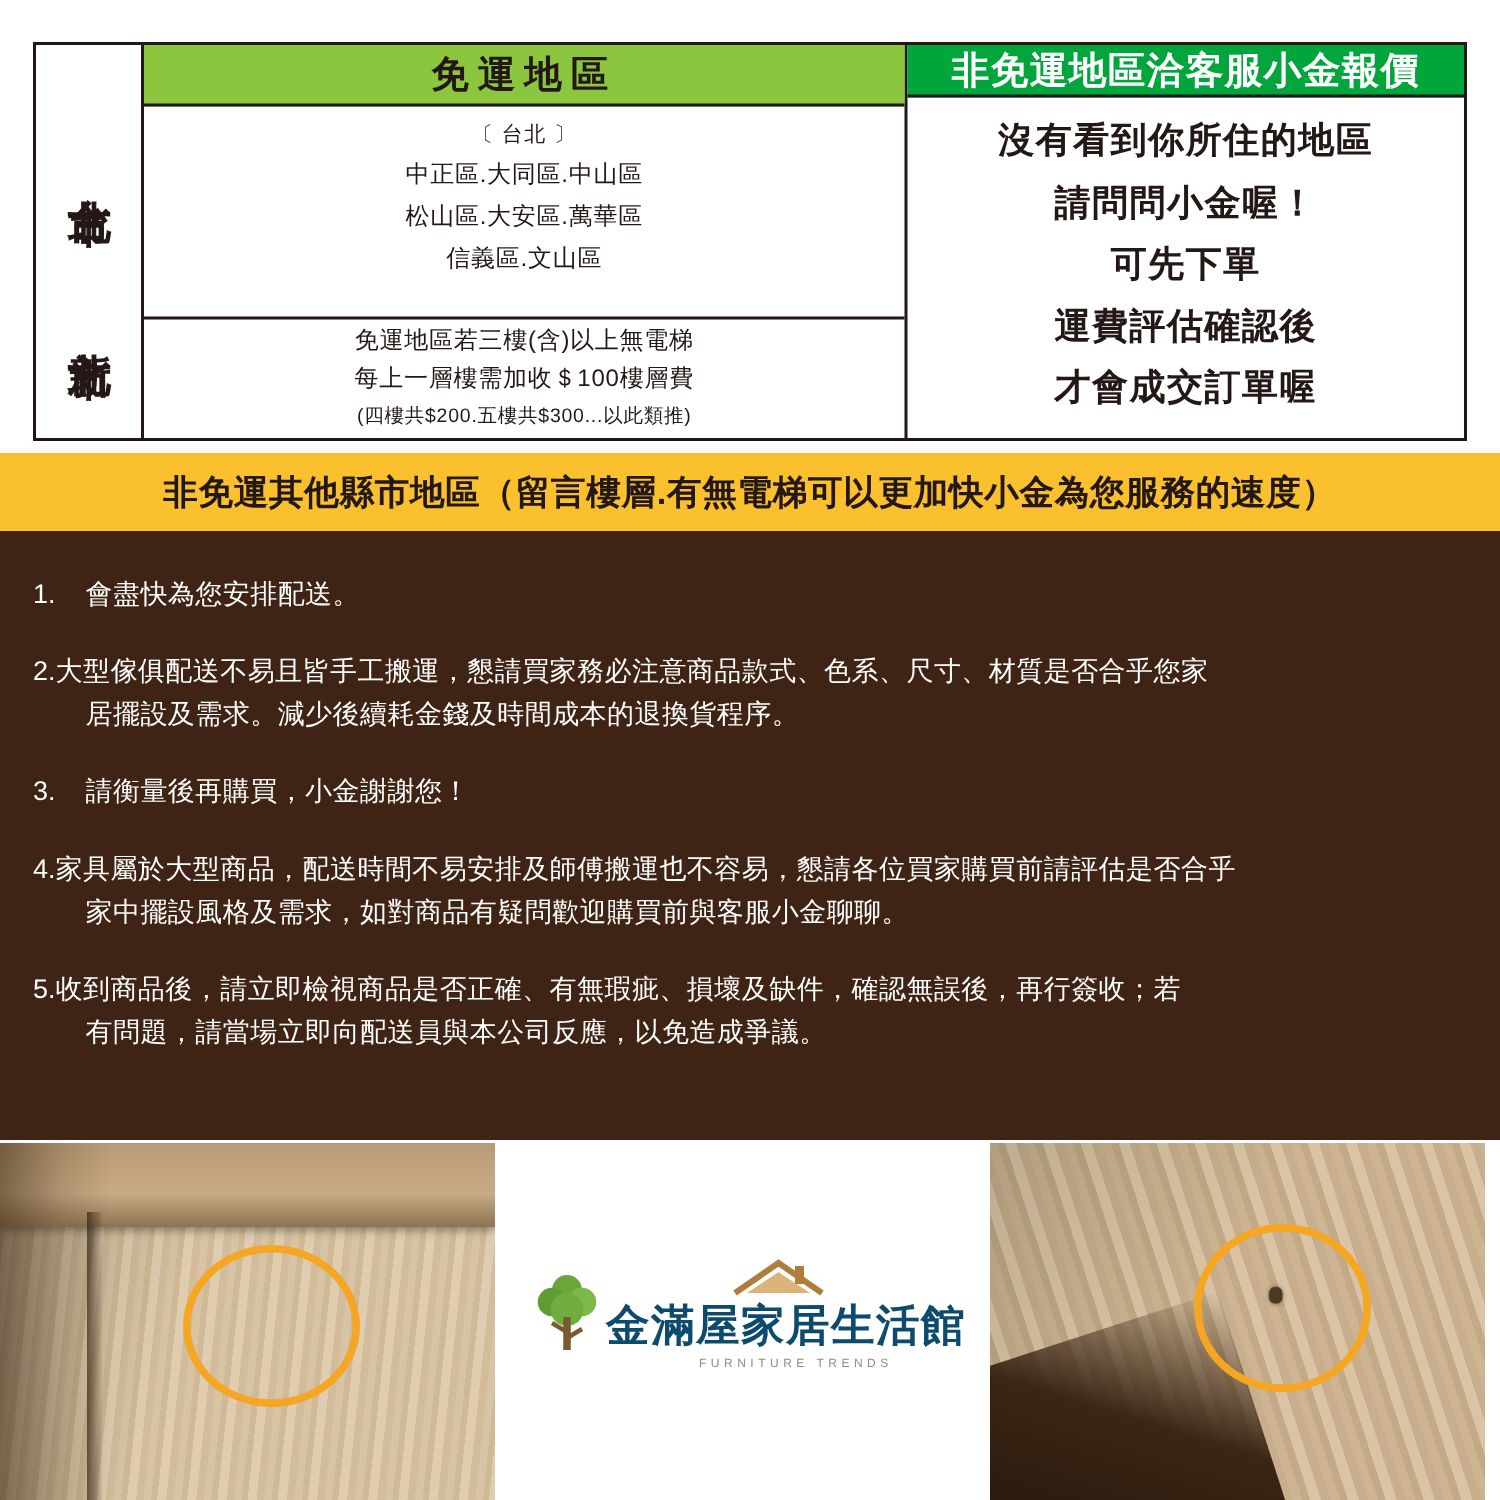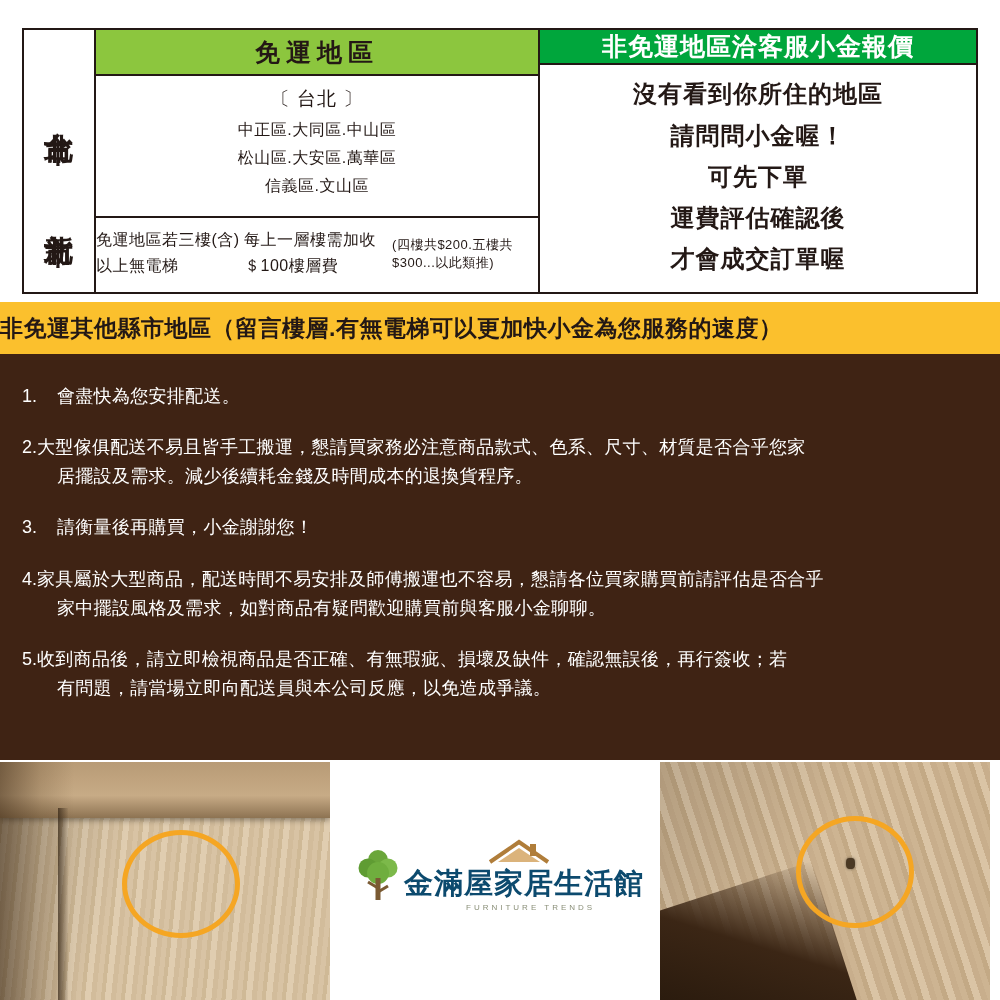--- a/index.html
+++ b/index.html
@@ -40,21 +40,21 @@
     justify-content: center;
     font-size: 29px;
     font-weight: bold;
     letter-spacing: 1px;
     line-height: 1.18;
     writing-mode: vertical-rl;
     text-orientation: upright;
     padding: 6px 0;
   }
   .mid-col {
-    width: 444px;
+    width: 509px;
     border-right: 2px solid #231815;
     box-sizing: border-box;
     display: flex;
     flex-direction: column;
   }
   .mid-head {
     height: 44px;
     background: #8cc63e;
     border-bottom: 2px solid #231815;
     display: flex;
@@ -80,34 +80,34 @@
     padding: 6px 4px 0 4px;
     box-sizing: border-box;
     display: flex;
     flex-direction: column;
     align-items: center;
   }
   .city-block + .city-block {
     border-left: 2px solid #231815;
   }
   .city-title {
-    font-size: 19px;
+    font-size: 14px;
     margin: 4px 0 4px 0;
     letter-spacing: 1px;
   }
   .district-line {
     font-size: 16px;
     line-height: 1.75;
     letter-spacing: 0.5px;
     white-space: nowrap;
   }
   .note-block {
     flex: 1;
     display: flex;
-    flex-direction: row;
+    flex-direction: column;
     align-items: center;
     justify-content: center;
     padding: 2px 0 6px 0;
   }
   .note-line {
     font-size: 16px;
     line-height: 1.6;
     letter-spacing: 0.5px;
   }
   .note-small {
@@ -150,21 +150,21 @@
   
   .yellow-bar {
     position: absolute;
     left: 0;
     top: 302px;
     width: 1000px;
     height: 52px;
     background: #fbc02d;
     display: flex;
     align-items: center;
-    justify-content: flex-start;
+    justify-content: center;
   }
   .yellow-bar-text {
     font-size: 23px;
     font-weight: bold;
     letter-spacing: 0.5px;
     color: #231815;
   }
 
   
   .brown-panel {

